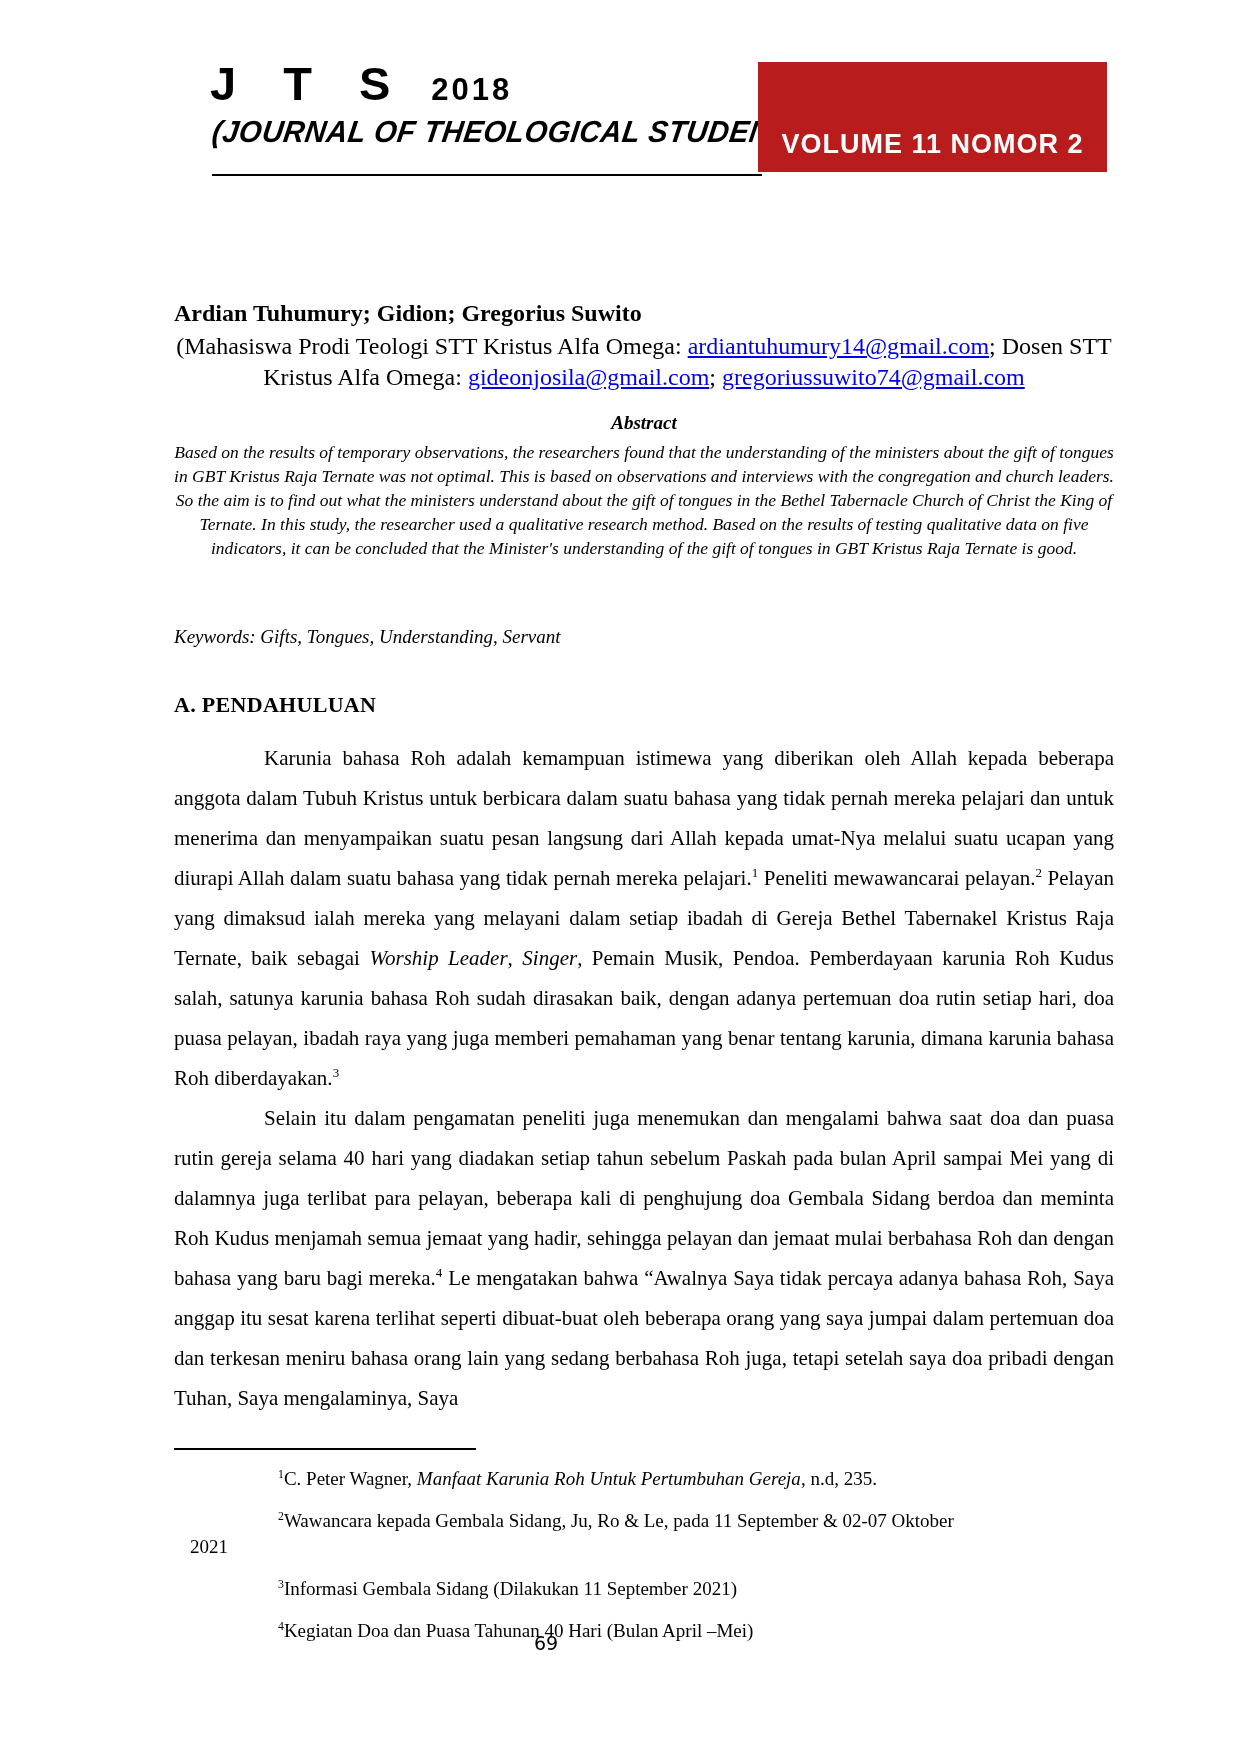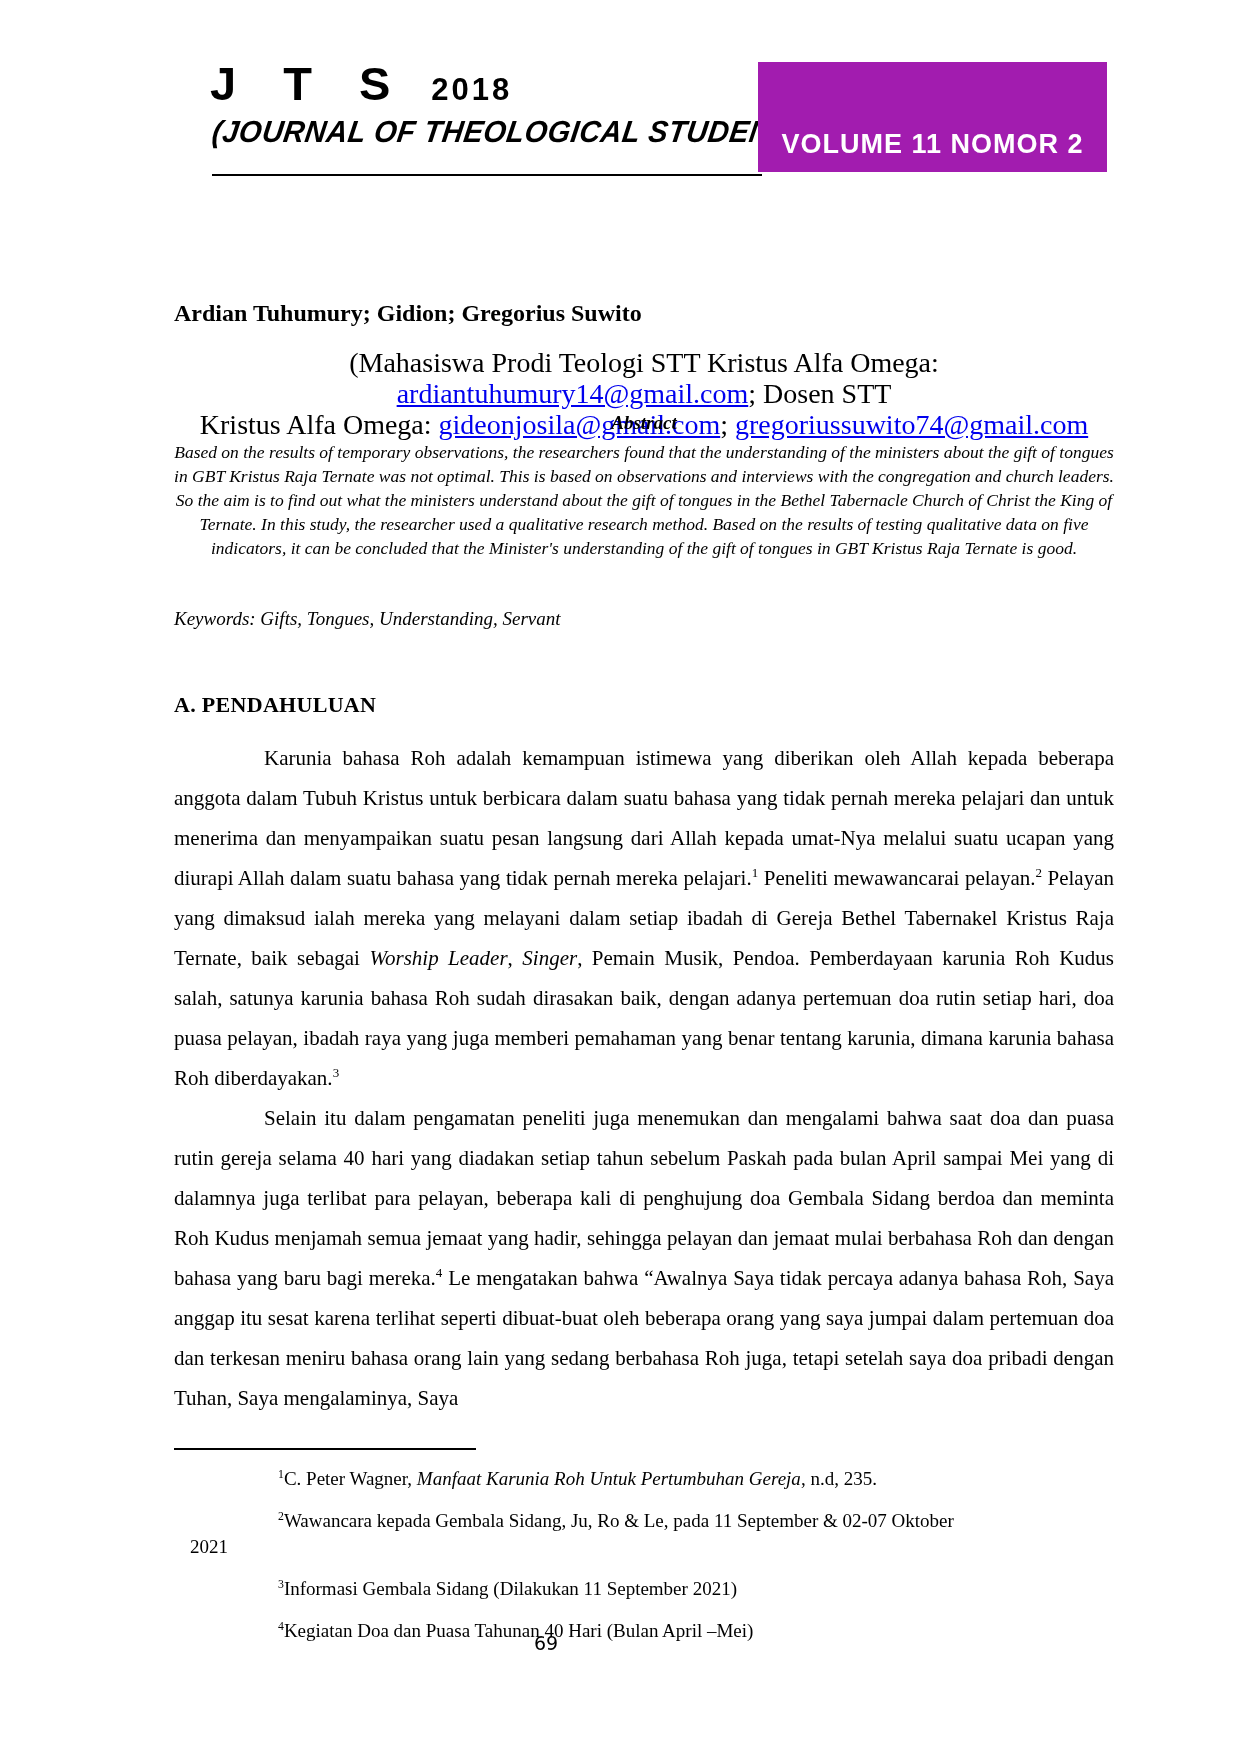--- a/index.html
+++ b/index.html
@@ -20,24 +20,24 @@
   .volume-badge{
     position:absolute;left:758px;top:62px;width:349px;height:110px;box-sizing:border-box;
     display:flex;align-items:flex-end;justify-content:center;padding-bottom:12px;
     color:#fff;font-family:"Liberation Sans","DejaVu Sans",sans-serif;font-weight:bold;
     font-size:27px;letter-spacing:1px;white-space:nowrap;
   }
   
   .col{position:absolute;left:174px;width:940px;}
   .article-title{top:222px;font-size:23px;font-weight:bold;text-align:center;letter-spacing:.2px;}
   .authors{top:300px;font-size:24px;font-weight:bold;text-align:left;}
-  .affiliation{top:347px;font-size:28px;text-align:center;line-height:31px;}
+  .affiliation{top:331px;font-size:24px;text-align:center;line-height:31px;}
   .abstract-heading{top:412px;font-size:19px;font-weight:bold;font-style:italic;text-align:center;}
   .abstract-text{top:440px;font-size:17.5px;font-style:italic;text-align:center;line-height:24px;}
-  .keywords{top:608px;font-size:19px;font-style:italic;}
+  .keywords{top:626px;font-size:19px;font-style:italic;}
   .section-heading{top:692px;font-size:22px;font-weight:bold;letter-spacing:.3px;}
   .body-text{top:738px;font-size:21px;line-height:40px;text-align:justify;}
   .body-para{margin:0;text-indent:90px;}
   .footnote-block{top:1448px;font-size:19px;line-height:26px;}
   .footnote-rule{width:302px;border-top:2px solid #000;margin:0 0 9px 0;}
   .footnote{margin:16px;text-indent:88px;text-align:justify;font-family:Liberation Serif, serif;}
   .page-number{
     position:absolute;top:1632px;left:0;width:1092px;text-align:center;
     font-family:"DejaVu Sans","Liberation Sans",sans-serif;font-size:19px;
   }
@@ -52,21 +52,21 @@
 <div class="page">
 
   <div class="logo">
     <div class="logo-line1">
       <span class="journal-abbr">J T S</span>
       <span class="journal-year">2018</span>
     </div>
     <div class="journal-full">(JOURNAL OF THEOLOGICAL STUDENTS)</div>
   </div>
   <div class="header-rule"></div>
-  <div class="volume-badge" style="background: #a21caf;">VOLUME 11 NOMOR 2</div>
+  <div class="volume-badge" style="background: #b91c1c;">VOLUME 11 NOMOR 2</div>
 
   <div class="col authors">Ardian Tuhumury; Gidion; Gregorius Suwito</div>
   <div class="col affiliation"><span>(Mahasiswa Prodi Teologi STT Kristus Alfa Omega: </span><a class="lnk">ardiantuhumury14@gmail.com</a><span>; Dosen STT</span><br><span>Kristus Alfa Omega: </span><a class="lnk">gideonjosila@gmail.com</a><span>; </span><a class="lnk">gregoriussuwito74@gmail.com</a></div>
 
   <div class="col abstract-heading">Abstract</div>
   <div class="col abstract-text">Based on the results of temporary observations, the researchers found that the understanding of the ministers about the gift of tongues in GBT Kristus Raja Ternate was not optimal. This is based on observations and interviews with the congregation and church leaders. So the aim is to find out what the ministers understand about the gift of tongues in the Bethel Tabernacle Church of Christ the King of Ternate. In this study, the researcher used a qualitative research method. Based on the results of testing qualitative data on five indicators, it can be concluded that the Minister's understanding of the gift of tongues in GBT Kristus Raja Ternate is good.</div>
 
   <div class="col keywords">Keywords: Gifts, Tongues, Understanding, Servant</div>
 
   <h2 class="col section-heading" style="margin:0;">A. PENDAHULUAN</h2>

